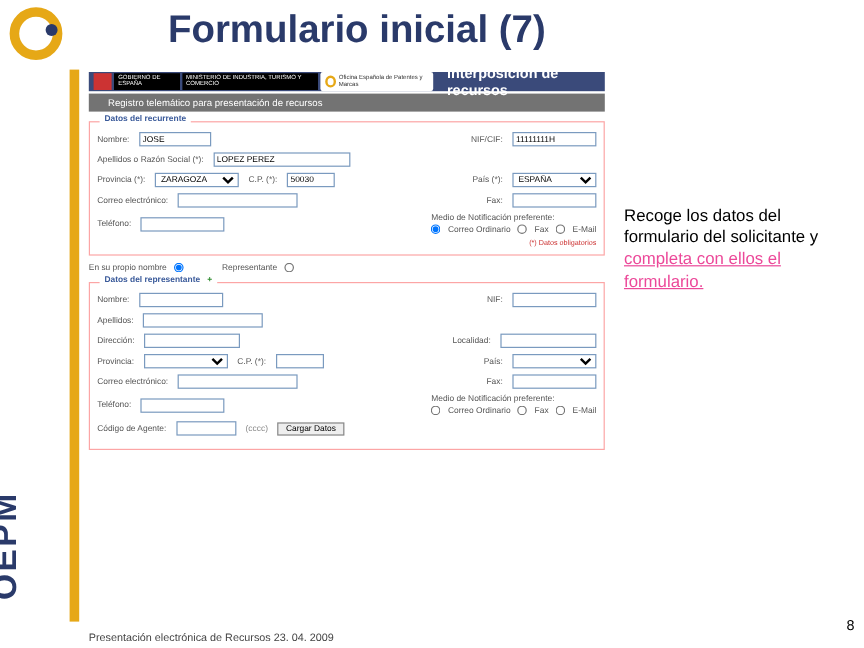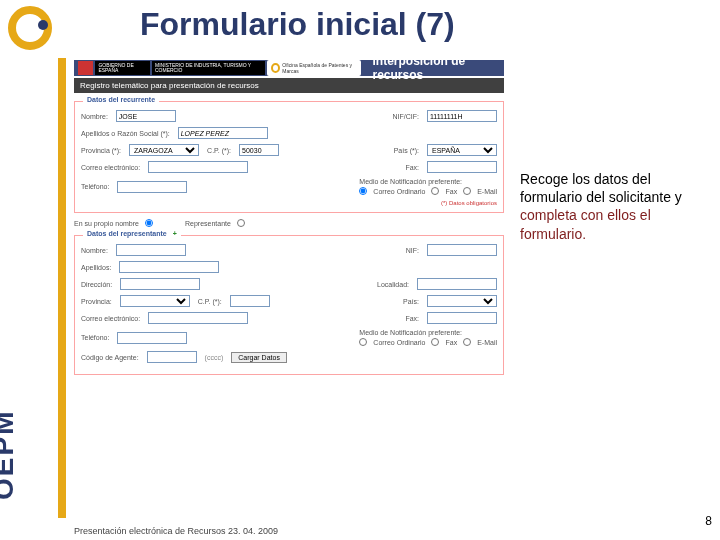--- a/index.html
+++ b/index.html
@@ -11,34 +11,34 @@
   .yellow-strip { position: absolute; left: 58px; top: 58px; width: 8px; height: 460px; background: #e6a817; }
   .title { position: absolute; left: 140px; top: 6px; color: #2a3a6a; font-size: 32px; font-weight: bold; }
   .form-area { position: absolute; left: 74px; top: 60px; width: 430px; height: 458px; font-size: 8px; color: #333; }
   .banner { background: #3a4a7a; height: 16px; display: flex; align-items: center; padding: 2px 4px; }
   .banner-left { display: flex; align-items: center; gap: 2px; }
   .mini-flag { width: 18px; height: 14px; background: #c33; }
   .mini-block { background: #000; color: #fff; font-size: 5px; padding: 2px 3px; line-height: 1; }
   .mini-oepm { display: flex; align-items: center; gap: 2px; background: #fff; padding: 2px 4px; border-radius: 2px; }
   .mini-oepm-icon { width: 10px; height: 10px; border: 2px solid #e6a817; border-radius: 50%; }
   .banner-title { color: #fff; font-size: 12px; font-weight: bold; margin-left: 12px; }
-  .subbanner { background: #404040; color: #fff; font-size: 8px; padding: 3px 6px; margin-top: 2px; }
+  .subbanner { background: #737373; color: #fff; font-size: 8px; padding: 3px 16px; margin-top: 2px; }
   .fieldset { border: 1px solid #fca5a5; margin-top: 8px; padding: 8px 6px 6px 6px; position: relative; }
   .legend { position: absolute; top: -6px; left: 8px; background: #fff; padding: 0 4px; color: #3a5a9a; font-size: 7px; font-weight: bold; }
   .legend-add { color: #2a8a2a; margin-left: 4px; cursor: pointer; }
   .row { display: flex; gap: 8px; margin-bottom: 5px; align-items: center; }
   .lbl { color: #555; font-size: 7px; white-space: nowrap; }
   .inp { border: 1px solid #7a9abf; height: 12px; font-size: 7px; padding: 0 2px; background: #fff; }
   .sel { border: 1px solid #7a9abf; height: 12px; font-size: 7px; background: #fff; }
   .radio { width: 8px; height: 8px; }
   .note-right { text-align: right; color: #c33; font-size: 6px; margin-top: 2px; }
   .midrow { display: flex; align-items: center; gap: 6px; margin: 6px 0; font-size: 7px; }
   .btn { border: 1px solid #888; background: #eee; font-size: 7px; padding: 1px 6px; }
   .annotation { position: absolute; left: 520px; top: 170px; width: 180px; font-size: 14px; line-height: 1.3; color: #000; }
-  .annotation .green { color: #7f1d1d; }
+  .annotation .green { color: #ec4899; text-decoration: underline; }
   .footer { position: absolute; left: 74px; bottom: 4px; font-size: 9px; color: #444; }
   .pagenum { position: absolute; right: 8px; bottom: 12px; font-size: 12px; }
 </style>
 </head>
 <body>
 
 <div class="logo">
     <div class="logo-circle"></div>
   </div>
 <div class="sidebar-text">OEPM</div>
@@ -68,21 +68,21 @@
     <div class="legend">Datos del recurrente</div>
     <div class="row">
       <span class="lbl">Nombre:</span>
       <input class="inp" style="width: 60px;" value="JOSE">
       <span style="flex:1"></span>
       <span class="lbl">NIF/CIF:</span>
       <input class="inp" style="width: 70px;" value="11111111H">
     </div>
     <div class="row">
       <span class="lbl">Apellidos o Razón Social (*):</span>
-      <input class="inp" style="width: 90px; font-style: italic;" value="LOPEZ PEREZ">
+      <input class="inp" style="width: 114px;" value="LOPEZ PEREZ">
     </div>
     <div class="row">
       <span class="lbl">Provincia (*):</span>
       <select class="sel" style="width:70px"><option>ZARAGOZA</option></select>
       <span class="lbl">C.P. (*):</span>
       <input class="inp" style="width: 40px;" value="50030">
       <span style="flex:1"></span>
       <span class="lbl">País (*):</span>
       <select class="sel" style="width:70px"><option>ESPAÑA</option></select>
     </div>

